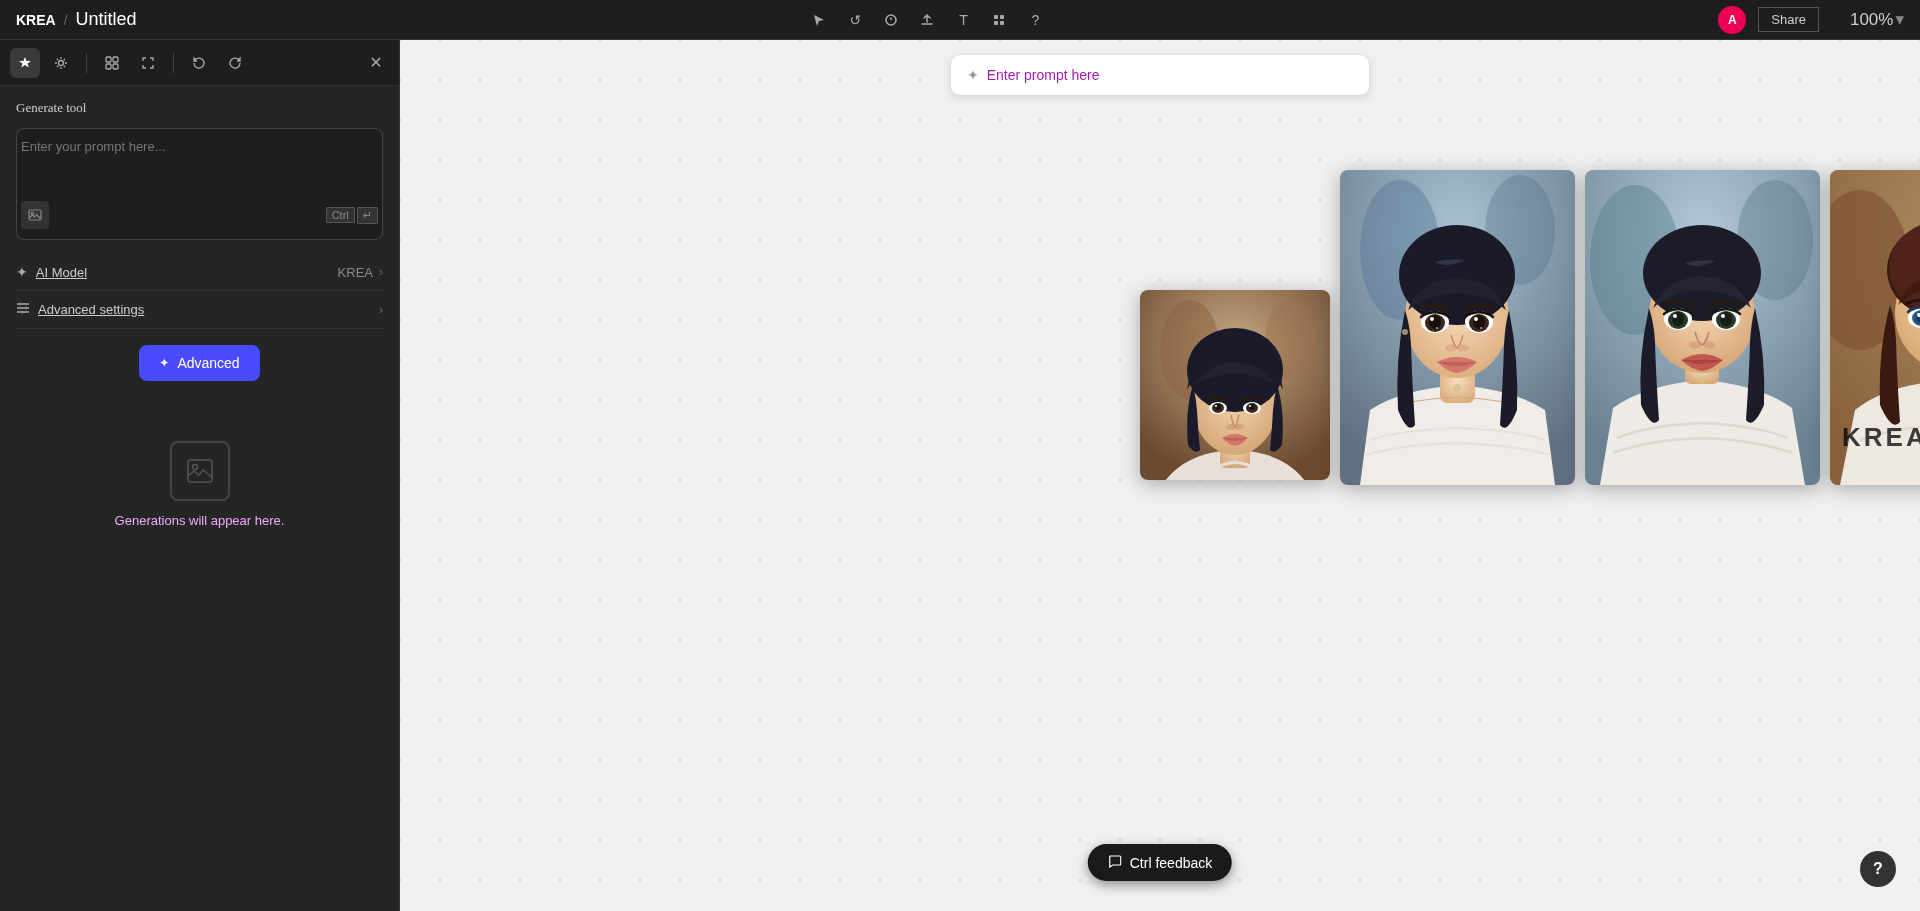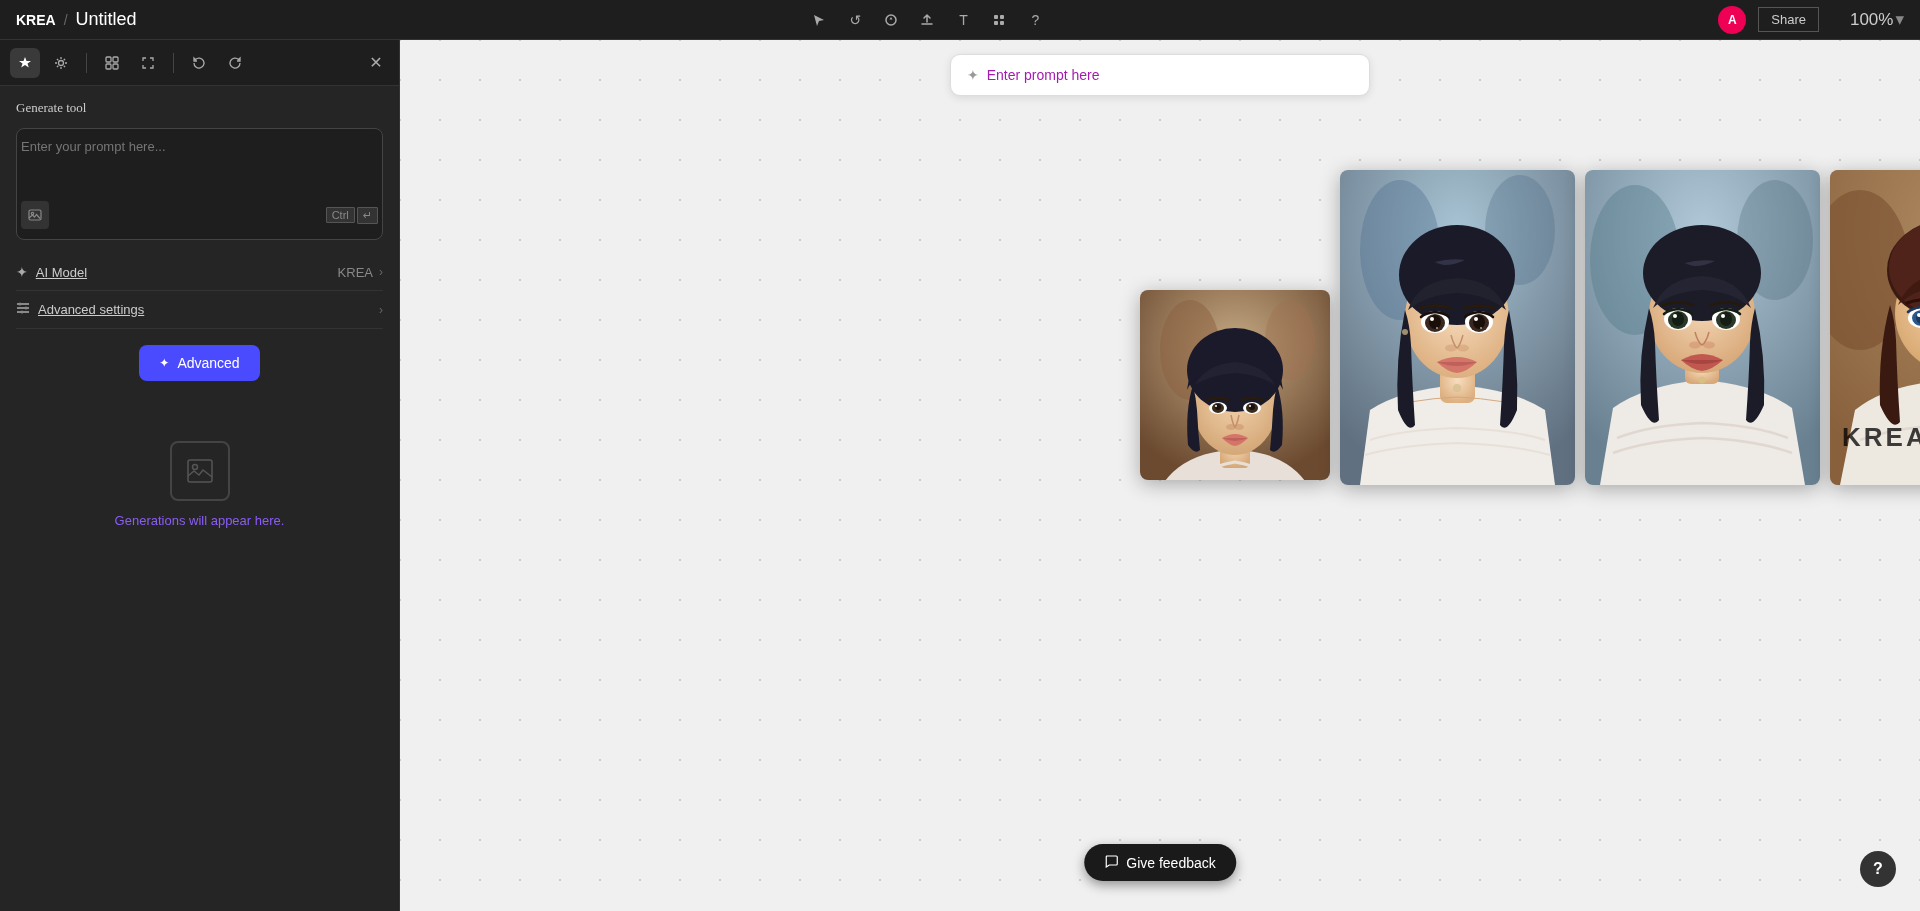--- a/index.html
+++ b/index.html
@@ -271,21 +271,21 @@
     }
     .empty-icon {
       width: 60px; height: 60px;
       border: 2px solid #444;
       border-radius: 8px;
       display: flex; align-items: center; justify-content: center;
       font-size: 24px;
     }
     .empty-text {
       font-size: 13px;
-      color: #8b5cf6;
+      color: #f0abfc;
     }
 
     
     .canvas-area {
       flex: 1;
       background: #f0f0f0;
       position: relative;
       overflow: hidden;
     }
 
@@ -808,21 +808,21 @@
 
     </div>
 
     <button class="feedback-btn">
       <span>
         <svg width="14" height="14" viewBox="0 0 14 14" fill="currentColor">
             <path d="M2 2h10a1 1 0 0 1 1 1v7a1 1 0 0 1-1 1H5l-3 2V3a1 1 0 0 1 1-1z" stroke="currentColor" stroke-width="1.2" fill="none"></path>
             <path d="M4 5h6M4 7.5h4"></path>
           </svg>
       </span>
-      <span>Give feedback</span>
+      <span>Ctrl feedback</span>
     </button>
 
     <button class="help-btn">
       <span>?</span>
     </button>
 
   </div>
 
 </div>
 

